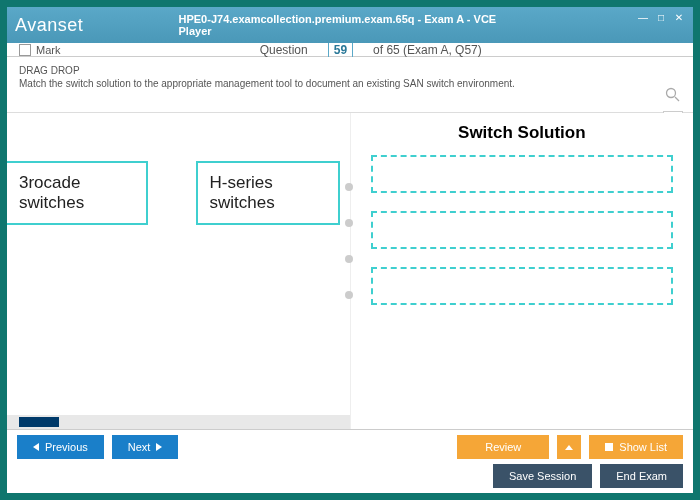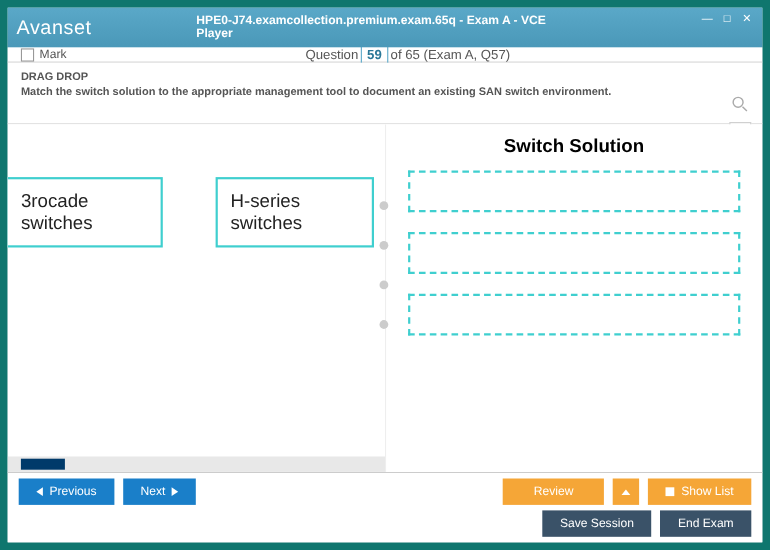--- a/index.html
+++ b/index.html
@@ -6,23 +6,23 @@
     body { width: 700px; height: 500px; background: #f0f0f0; overflow: hidden; }
     .window { width: 700px; height: 500px; border: 7px solid #0f766e; background: #fff; display: flex; flex-direction: column; }
     .titlebar { background: linear-gradient(to bottom, #5aa8c8, #4a98b8); color: #fff; height: 36px; display: flex; align-items: center; padding: 0 8px; position: relative; }
     .logo { font-size: 18px; font-weight: 300; letter-spacing: 0.5px; }
     .title-text { position: absolute; left: 50%; transform: translateX(-50%); font-size: 11px; font-weight: bold; }
     .winbtns { position: absolute; right: 6px; top: 4px; display: flex; gap: 2px; }
     .winbtn { width: 16px; height: 12px; display: flex; align-items: center; justify-content: center; font-size: 10px; color: #fff; cursor: pointer; }
     .toolbar { background: #fff; border-bottom: 1px solid #ccc; height: 14px; display: flex; align-items: center; padding: 0 12px; }
     .mark-wrap { display: flex; align-items: center; gap: 5px; font-size: 11px; color: #555; }
     .mark-check { width: 12px; height: 12px; border: 1px solid #999; }
-    .qinfo { margin: 0 auto; font-size: 12px; color: #555; display: flex; align-items: center; gap: 2px; }
+    .qinfo { margin: 0 auto; font-size: 12px; color: #555; display: flex; align-items: center; gap: 20px; }
     .qnum-box { border: 1px solid #5aa8c8; padding: 1px 5px; color: #2a7898; font-weight: bold; }
-    .instruct { background: #fff; border-bottom: 1px solid #ddd; padding: 8px 12px 8px 12px; font-size: 10px; color: #555; position: relative; min-height: 56px; font-weight: bold; }
+    .instruct { background: #fff; border-bottom: 1px solid #ddd; padding: 8px 12px 8px 12px; font-size: 10px; color: #555; position: relative; min-height: 56px; }
     .instruct-title { font-size: 10px; margin-bottom: 2px; }
     .zoom-ctrl { position: absolute; right: 10px; top: 30px; display: flex; flex-direction: column; gap: 4px; align-items: center; }
     .zoom-btn { width: 20px; height: 20px; border: 1px solid #ccc; display: flex; align-items: center; justify-content: center; font-size: 14px; color: #666; cursor: pointer; background: #fff; }
     .search-ico { width: 16px; height: 16px; color: #888; margin-bottom: 4px; }
     .content { flex: 1; display: flex; background: #fff; overflow: hidden; position: relative; }
     .left-pane { flex: 1.1; padding: 20px 10px 10px 0; position: relative; }
     .right-pane { flex: 1; padding: 10px 20px 10px 20px; border-left: 1px solid #eee; position: relative; }
     .divider-dots { position: absolute; left: -6px; top: 70px; display: flex; flex-direction: column; gap: 28px; }
     .dot { width: 8px; height: 8px; background: #ccc; border-radius: 50%; }
     .sol-title { font-size: 17px; font-weight: bold; text-align: center; margin-bottom: 12px; color: #000; }

